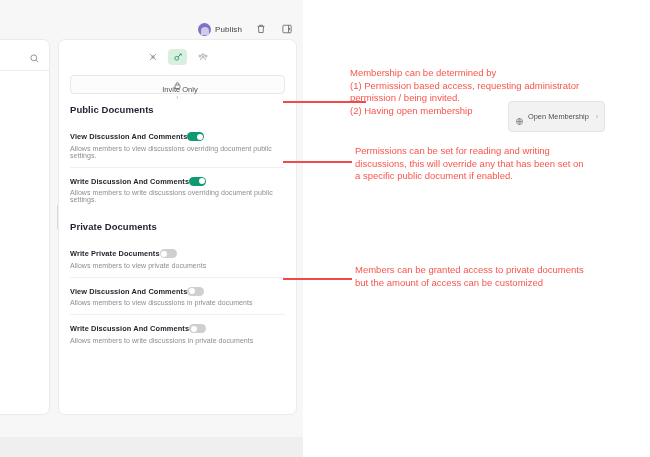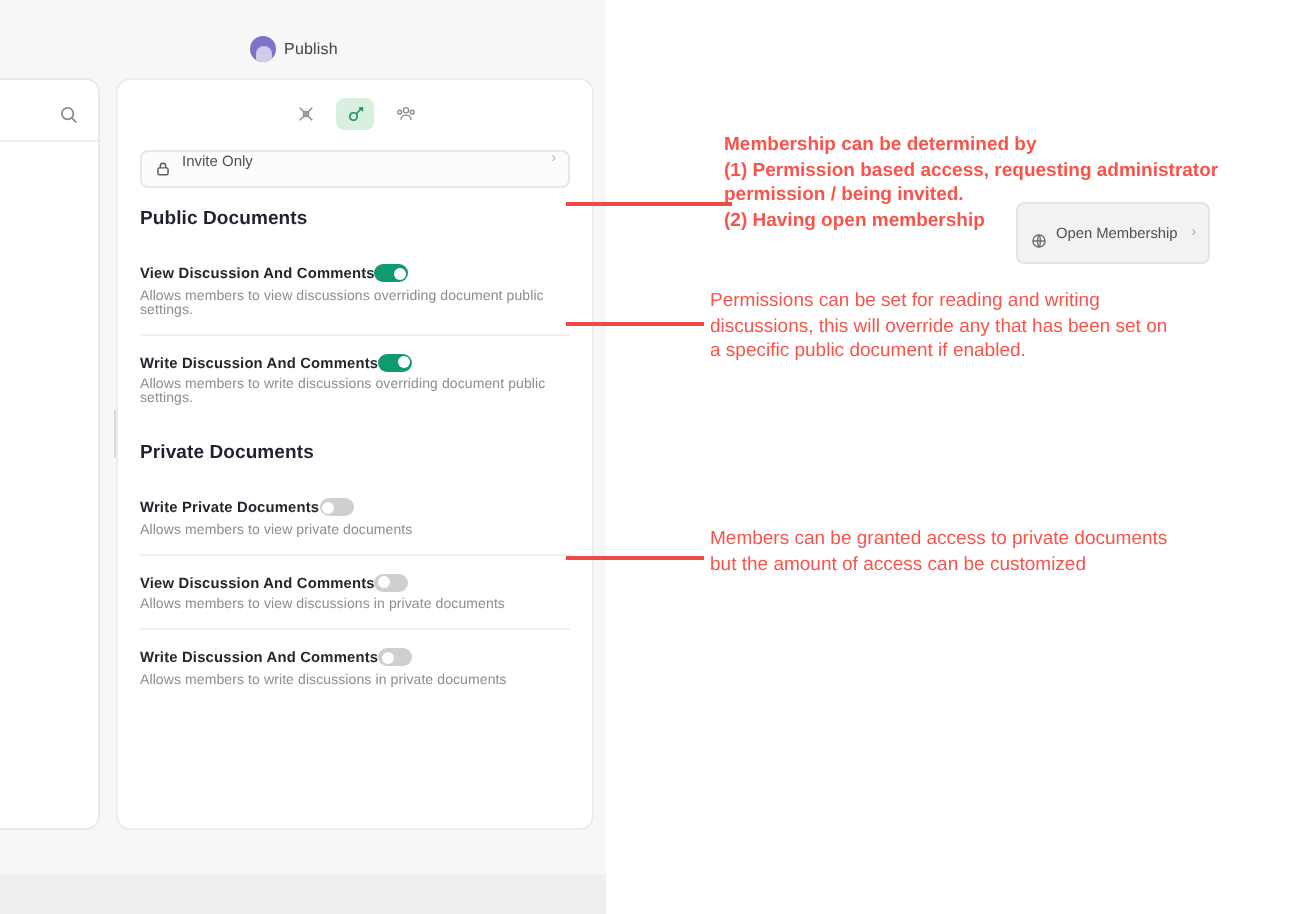--- a/index.html
+++ b/index.html
@@ -20,22 +20,22 @@
   .page-bottom {
     position: absolute; left: 0; top: 437px;
     width: 303px; height: 20px;
     background: #efefef;
   }
 
   
   .toolbar {
     position: absolute; left: 0; top: 18px;
     width: 303px; height: 22px;
-    display: flex; align-items: center; 
-    gap: 11px; padding-right: 9px; flex-direction: column;
+    display: flex; align-items: center; justify-content: flex-end;
+    gap: 11px; padding-right: 9px;
   }
   .publish-btn {
     display: flex; align-items: center; gap: 4px;
     cursor: pointer;
   }
   .publish-avatar {
     width: 13px; height: 13px; border-radius: 50%;
     background: #7b72c9; position: relative; overflow: hidden;
     flex: 0 0 auto;
   }
@@ -100,22 +100,23 @@
   .section-title {
     font-size: 9.5px; font-weight: bold; color: #1f2330;
     letter-spacing: .05px; margin-bottom: 8px;
   }
   .section-title.spaced { margin-top: 10px; }
 
   
   .select-field {
     height: 19px; border: 1px solid #e7e7e7; border-radius: 4px;
     background: #fcfcfc;
-    display: flex; padding: 0 6px;
+    display: flex; align-items: center; padding: 0 6px;
     cursor: pointer;
+    flex-direction: column;
   }
   .select-field .lock-ic { width: 9px; height: 9px; color: #5b5b5b; flex: 0 0 auto; }
   .select-field .sf-label {
     font-size: 7.5px; color: #525252; margin-left: 5px; flex: 1 1 auto;
   }
   .chev { font-size: 7px; color: #b5b5b5; line-height: 1; }
 
   
   .perm-list { margin-top: 0; }
   .perm-row {
@@ -150,21 +151,21 @@
   .toggle.on .knob { left: auto; right: 1.5px; }
 
   
   .anno {
     position: absolute;
     color: #f9544c;
     font-size: 9.5px;
     line-height: 12.6px;
     white-space: pre-line;
   }
-  #anno-1 { left: 362px; top: 67px; font-weight: bold; }
+  #anno-1 { left: 350px; top: 67px; }
   #anno-2 { left: 355px; top: 145px; }
   #anno-3 { left: 355px; top: 264px; }
 
   .anno-line {
     position: absolute; height: 1.6px; background: #ee4b45;
   }
   #line-1 { left: 283px; top: 101px; width: 83px; }
   #line-2 { left: 283px; top: 161px; width: 69px; }
   #line-3 { left: 283px; top: 278px; width: 69px; }
 

